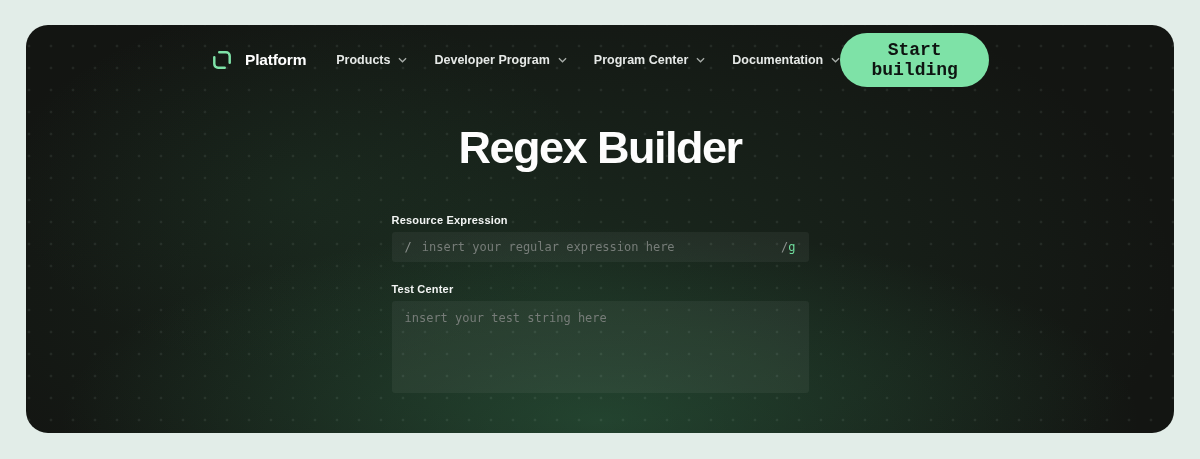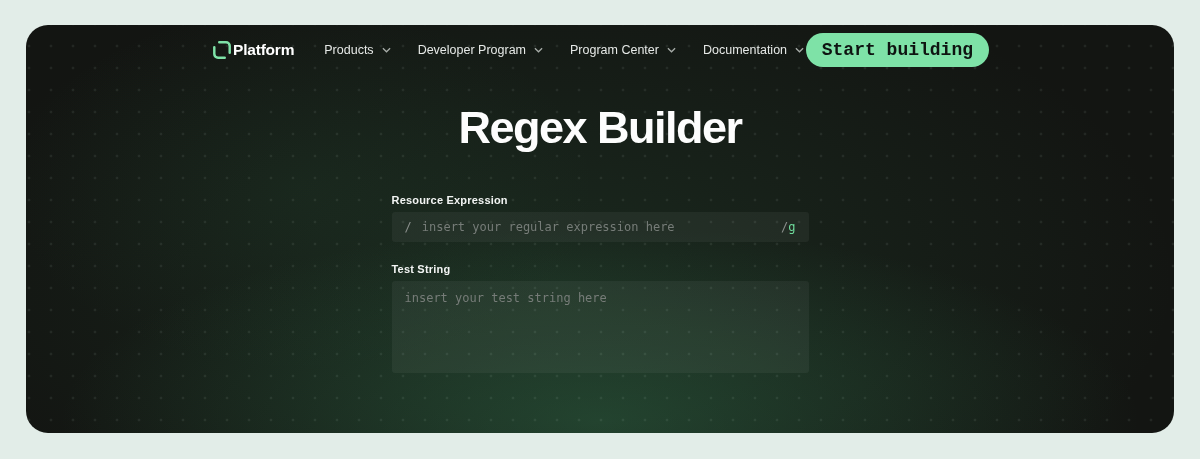--- a/index.html
+++ b/index.html
@@ -25,29 +25,30 @@
     overflow: hidden;
   }
 
   
   .nav-inner {
     width: 778px;
     margin: 8px auto 0;
     display: flex;
     align-items: center;
   }
-  .brand { display: flex; align-items: center; gap: 0; cursor: pointer; }
+  .brand { display: flex; align-items: center; gap: 12px; cursor: pointer; }
   .brand-name {
     color: #ffffff; font-size: 15.5px; font-weight: 800; letter-spacing: -0.2px;
   }
   .nav-links { display: flex; align-items: center; margin-left: 30px; gap: 27px; }
   .nav-link {
     display: flex; align-items: center; gap: 8px;
     color: #e6e9e7; font-size: 12.5px; text-decoration: none; cursor: pointer;
     white-space: nowrap;
+    font-weight: bold;
   }
   .cta {
     margin-left: auto;
     background: #7ee2a7; color: #0e1411;
     border: none; border-radius: 999px;
     font-family: Liberation Mono, monospace;
     font-size: 18px; font-weight: 700;
     padding: 7px 16px; cursor: pointer;
   }
 
@@ -166,19 +167,19 @@
       <label class="field-label">Resource Expression</label>
       <div class="regex-input-wrap">
         <span class="slash mono">/</span>
         <input class="regex-input" type="text" placeholder="insert your regular expression here" style="">
         <span class="flags mono">
             <span class="slash">/</span>
             <span class="flag-g">g</span>
           </span>
       </div>
 
-      <label class="field-label test-label">Test String</label>
+      <label class="field-label test-label">Test Center</label>
       <textarea class="test-input" placeholder="insert your test string here" style=""></textarea>
 
     </div>
   </main>
 
 </div>
 
 </body></html>

